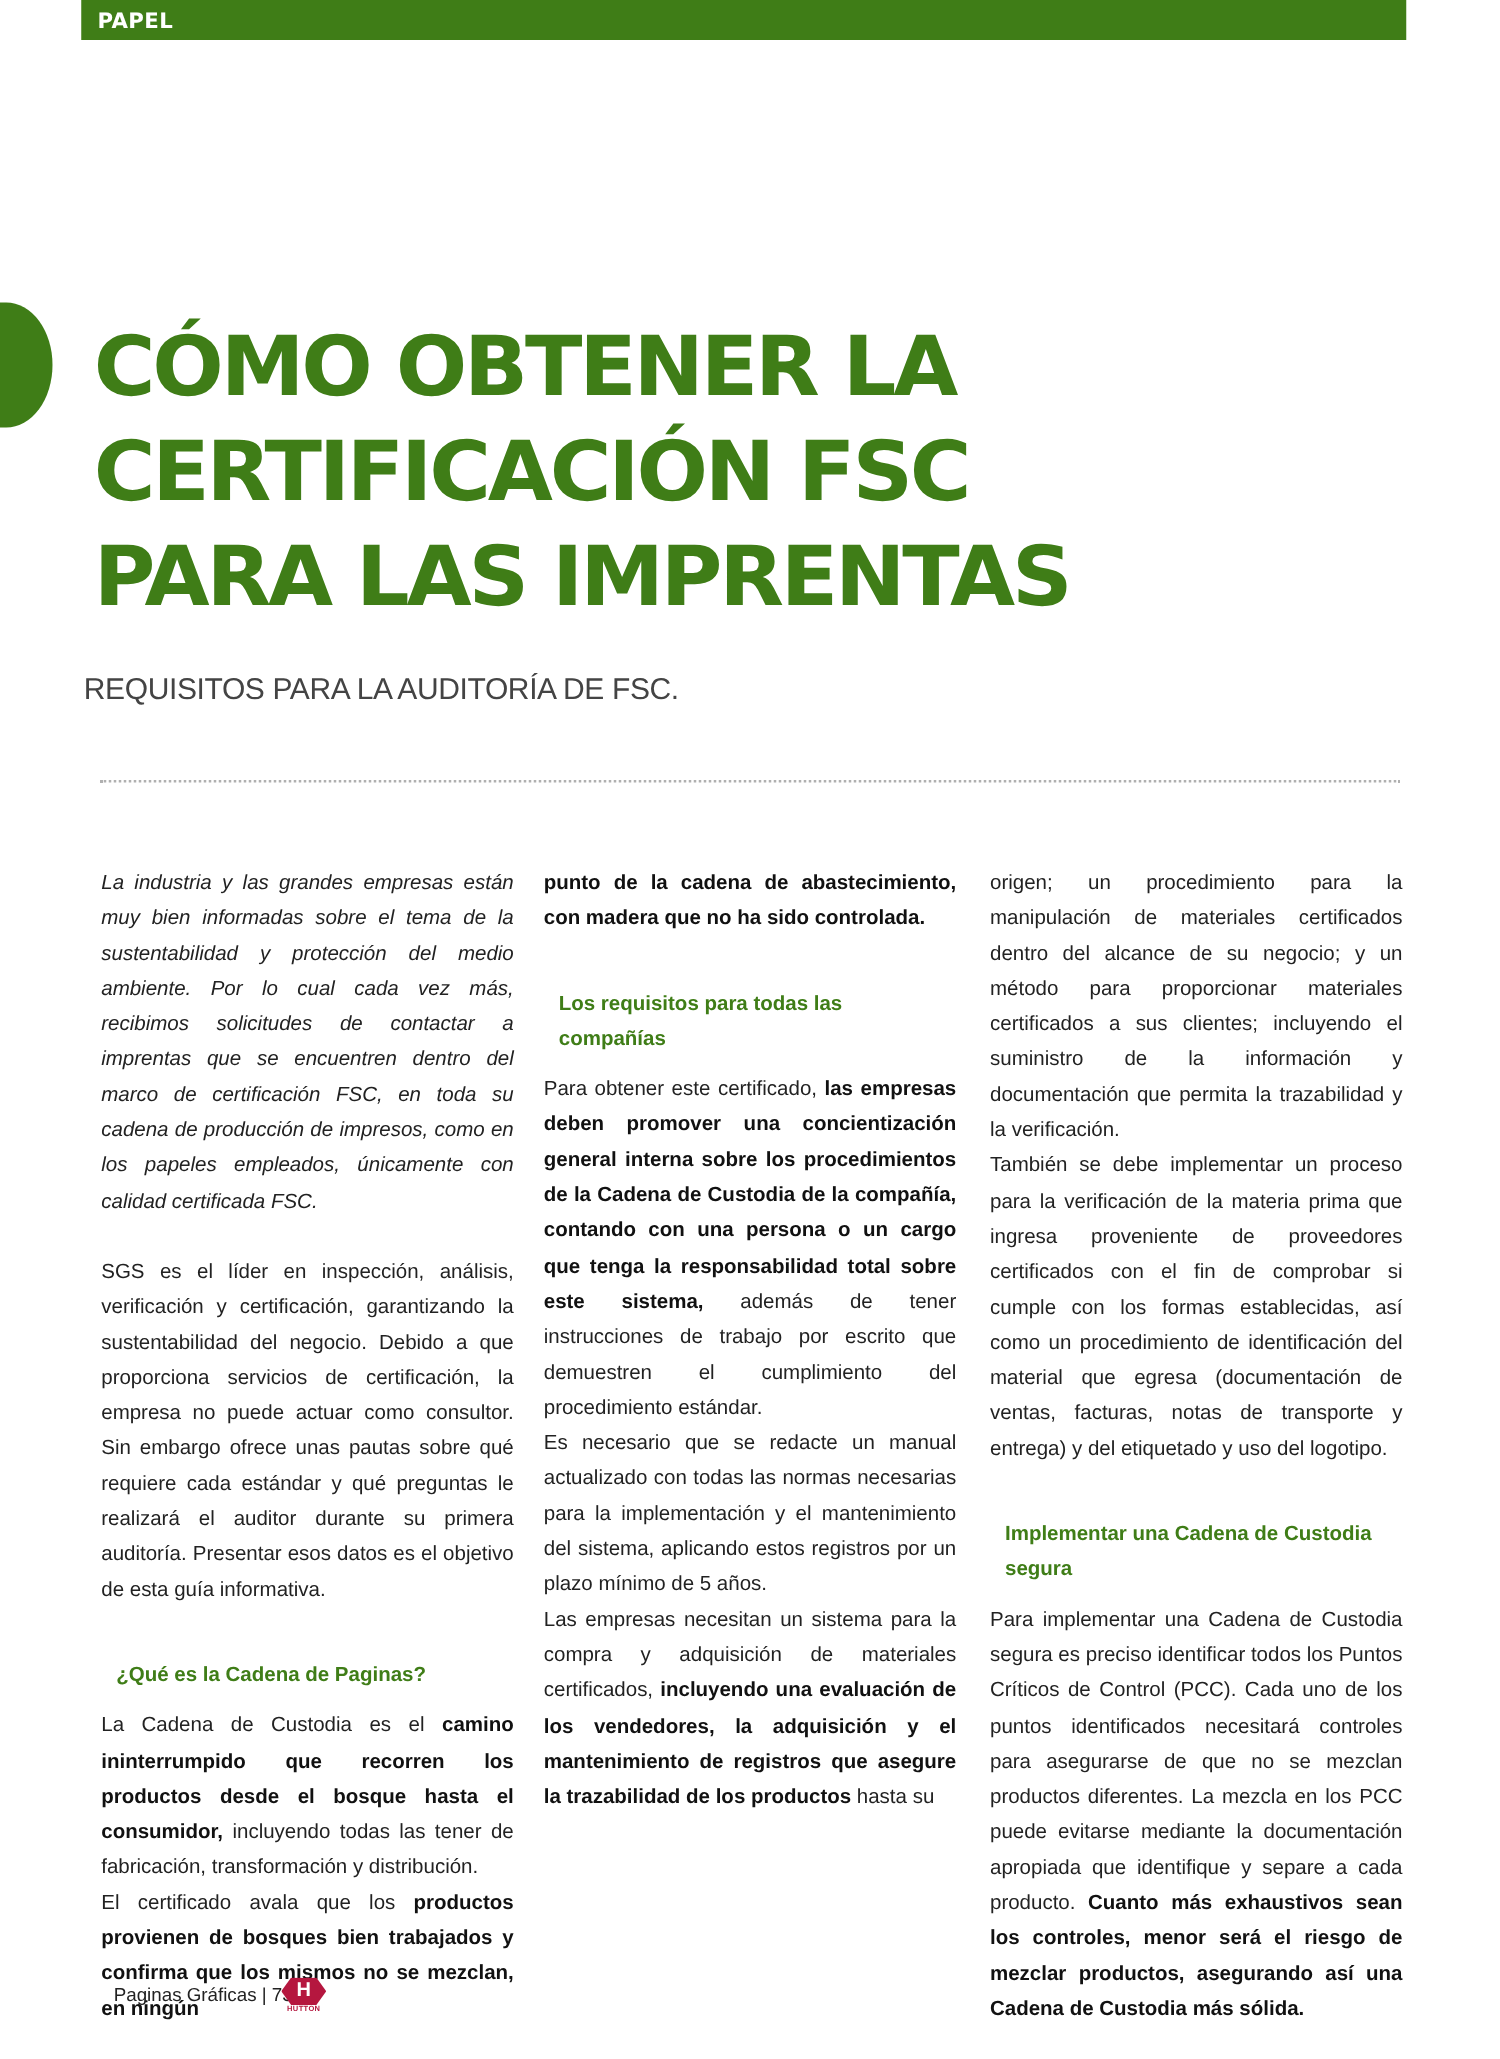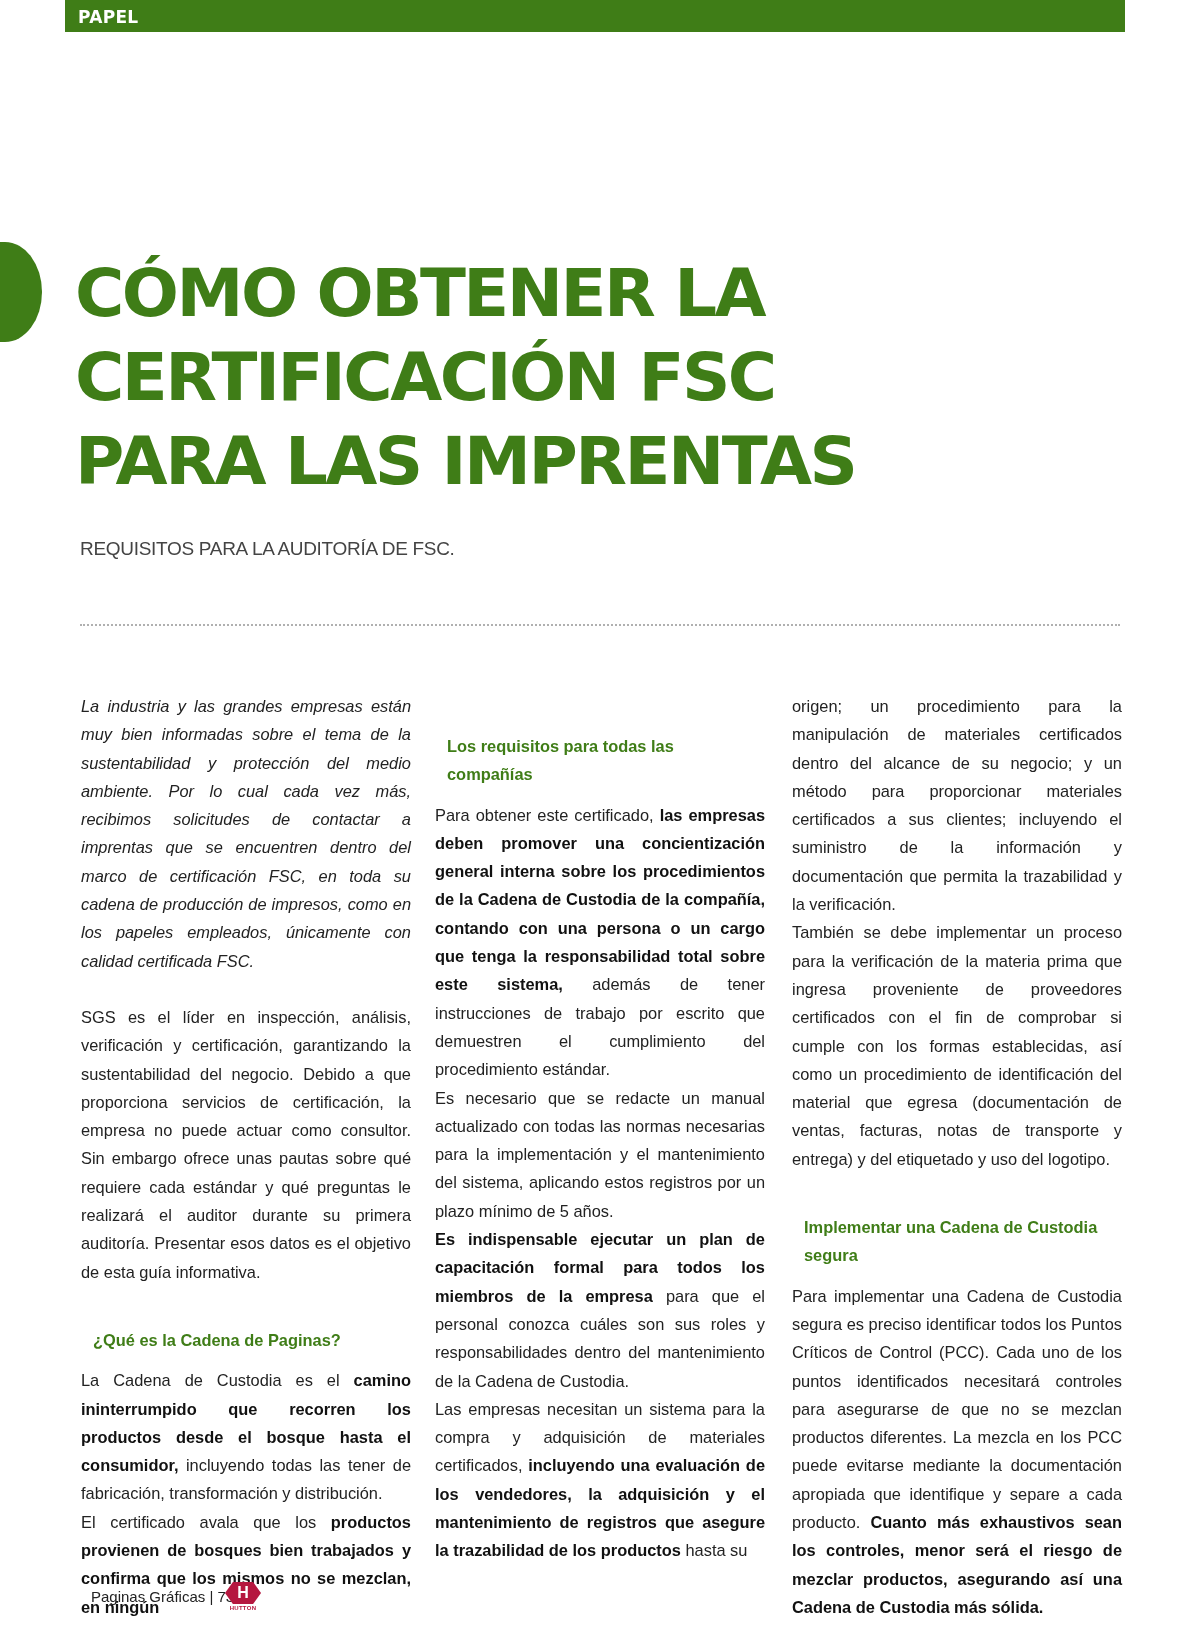--- a/index.html
+++ b/index.html
@@ -8,21 +8,21 @@
   .topbar { position: absolute; left: 65px; top: 0; width: 1060px; height: 32px;
             background: #3f7d17; }
   .topbar .section { position: absolute; left: 13px; top: 7px; color: #ffffff;
             font-family: "DejaVu Sans", sans-serif; font-weight: bold; font-size: 17px; letter-spacing: 0.3px; text-align: center; }
   .tab-circle { position: absolute; left: -32px; top: 242px; width: 74px; height: 100px;
             background: #3f7d17; border-radius: 0 50% 50% 0 / 0 50% 50% 0; }
   .title { position: absolute; left: 75px; top: 252px; margin: 0; color: #3f7d17;
            font-family: "DejaVu Sans", sans-serif; font-weight: bold; font-size: 66px;
            line-height: 84px; letter-spacing: -2.5px; transform: scaleX(1.02); transform-origin: left; }
   .title span { display: block; }
-  .subtitle { position: absolute; left: 80px; top: 538px; color: #444; font-size: 19px;
+  .subtitle { position: absolute; left: 67px; top: 538px; color: #444; font-size: 24px;
               letter-spacing: -0.3px; font-family: "Liberation Sans", sans-serif; }
   .divider { position: absolute; left: 80px; top: 624px; width: 1040px; height: 0;
              border-top: 2px dotted #b0b0b0; }
   .col { position: absolute; top: 692px; width: 330px; font-size: 16.4px; line-height: 28.3px;
          text-align: justify; color: #222; font-family: "Liberation Sans", sans-serif; }
   .col1 { left: 81px; }
   .col2 { left: 435px; }
   .col3 { left: 792px; }
   .col p { margin: 0; }
   .col .gap { height: 28px; }
@@ -59,25 +59,25 @@
   <p class="intro">La industria y las grandes empresas están muy bien informadas sobre el tema de la sustentabilidad y protección del medio ambiente. Por lo cual cada vez más, recibimos solicitudes de contactar a imprentas que se encuentren dentro del marco de certificación FSC, en toda su cadena de producción de impresos, como en los papeles empleados, únicamente con calidad certificada FSC.</p>
   <div class="gap"></div>
   <p>SGS es el líder en inspección, análisis, verificación y certificación, garantizando la sustentabilidad del negocio. Debido a que proporciona servicios de certificación, la empresa no puede actuar como consultor. Sin embargo ofrece unas pautas sobre qué requiere cada estándar y qué preguntas le realizará el auditor durante su primera auditoría. Presentar esos datos es el objetivo de esta guía informativa.</p>
   <div class="gap"></div>
   <h3>¿Qué es la Cadena de Paginas?</h3>
   <p><span>La Cadena de Custodia es el </span><b>camino ininterrumpido que recorren los productos desde el bosque hasta el consumidor,</b><span> incluyendo todas las tener de fabricación, transformación y distribución.</span></p>
   <p><span>El certificado avala que los </span><b>productos provienen de bosques bien trabajados y confirma que los mismos no se mezclan, en ningún</b></p>
 </div>
 
 <div class="col col2">
+  <p><b>punto de la cadena de abastecimiento, con madera que no ha sido controlada.</b></p>
   <div class="gap"></div>
   <h3>Los requisitos para todas las compañías</h3>
   <p><span>Para obtener este certificado, </span><b>las empresas deben promover una concientización general interna sobre los procedimientos de la Cadena de Custodia de la compañía, contando con una persona o un cargo que tenga la responsabilidad total sobre este sistema,</b><span> además de tener instrucciones de trabajo por escrito que demuestren el cumplimiento del procedimiento estándar.</span></p>
   <p>Es necesario que se redacte un manual actualizado con todas las normas necesarias para la implementación y el mantenimiento del sistema, aplicando estos registros por un plazo mínimo de 5 años.</p>
-  <p><b>Es indispensable ejecutar un plan de capacitación formal para todos los miembros de la empresa</b><span> para que el personal conozca cuáles son sus roles y responsabilidades dentro del mantenimiento de la Cadena de Custodia.</span></p>
   <p><span>Las empresas necesitan un sistema para la compra y adquisición de materiales certificados, </span><b>incluyendo una evaluación de los vendedores, la adquisición y el mantenimiento de registros que asegure la trazabilidad de los productos</b><span> hasta su</span></p>
 </div>
 
 <div class="col col3">
   <p>origen; un procedimiento para la manipulación de materiales certificados dentro del alcance de su negocio; y un método para proporcionar materiales certificados a sus clientes; incluyendo el suministro de la información y documentación que permita la trazabilidad y la verificación.</p>
   <p>También se debe implementar un proceso para la verificación de la materia prima que ingresa proveniente de proveedores certificados con el fin de comprobar si cumple con los formas establecidas, así como un procedimiento de identificación del material que egresa (documentación de ventas, facturas, notas de transporte y entrega) y del etiquetado y uso del logotipo.</p>
   <div class="gap"></div>
   <h3>Implementar una Cadena de Custodia segura</h3>
   <p><span>Para implementar una Cadena de Custodia segura es preciso identificar todos los Puntos Críticos de Control (PCC). Cada uno de los puntos identificados necesitará controles para asegurarse de que no se mezclan productos diferentes. La mezcla en los PCC puede evitarse mediante la documentación apropiada que identifique y separe a cada producto. </span><b>Cuanto más exhaustivos sean los controles, menor será el riesgo de mezclar productos, asegurando así una Cadena de Custodia más sólida.</b></p>
 </div>

